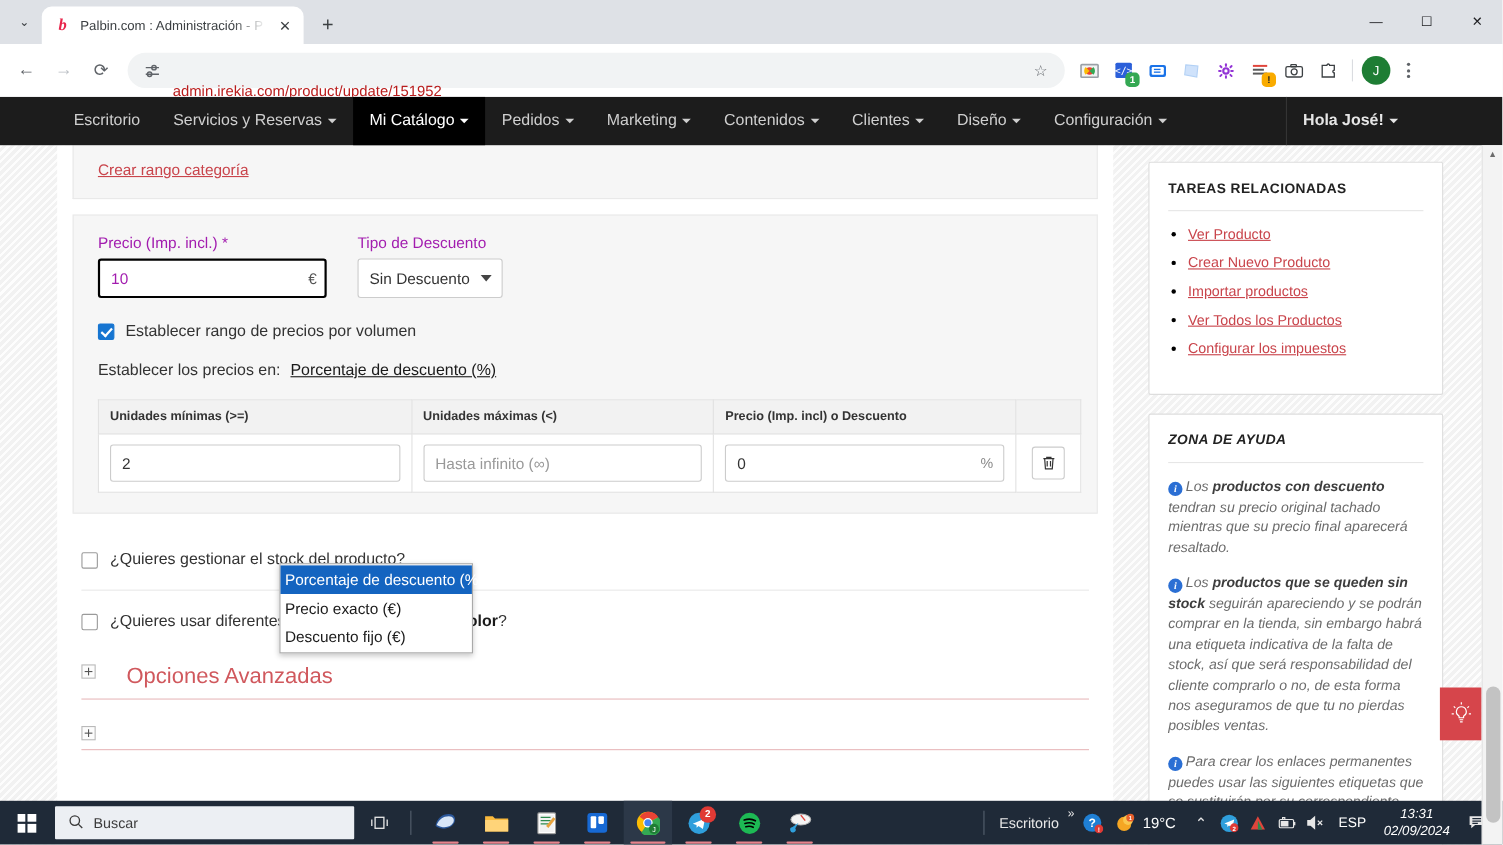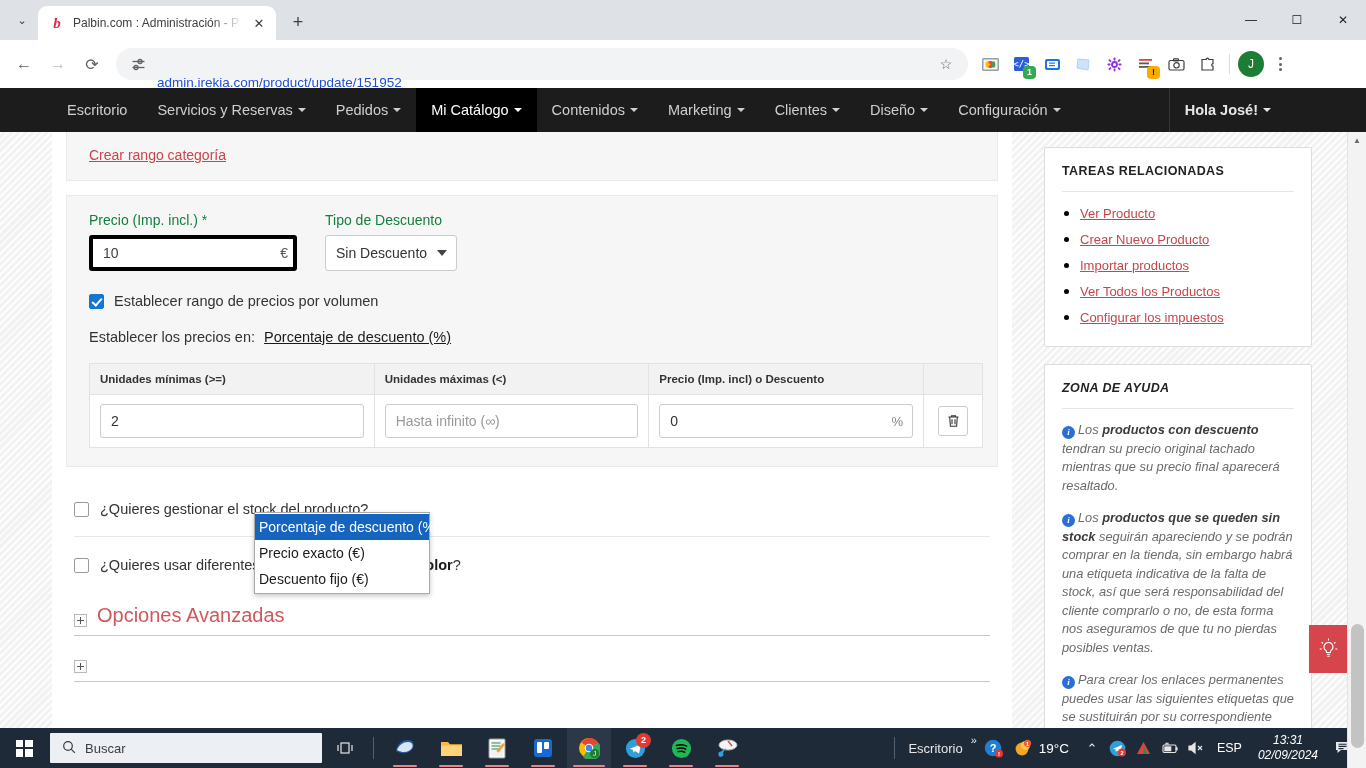--- a/index.html
+++ b/index.html
@@ -66,21 +66,21 @@
     color: #5f6368; font-size: 16px; flex: 0 0 32px;
   }
   .nav-btn.disabled { color: #bdc1c6; }
   .omnibox {
     flex: 1 1 auto; height: 32px; background: #f1f3f4; border-radius: 16px;
     display: flex; align-items: center; padding: 0 10px 0 14px; gap: 10px;
     margin: 0 6px 0 6px; max-width: 852px;
   }
   .omnibox-icon { width: 17px; height: 17px; flex: 0 0 17px; color: #5f6368; }
   .omnibox-url {
-    flex: 1 1 auto; font-size: 13.5px; color: #1d4ed8;
+    flex: 1 1 auto; font-size: 13.5px; color: #b91c1c;
     white-space: nowrap; overflow: hidden; margin-top: 36px;
   }
   .star-btn {
     width: 24px; height: 24px; flex: 0 0 24px; color: #5f6368; font-size: 14px;
     display: flex; align-items: center; justify-content: center;
   }
   .ext-icons { display: flex; align-items: center; gap: 3px; }
   .ext {
     width: 28px; height: 28px; position: relative;
     display: flex; align-items: center; justify-content: center;
@@ -153,30 +153,30 @@
 
   
   .panel {
     background: #f6f6f6; border: 1px solid #e9e9e9; margin: 0 0 14px 0;
   }
   .panel.top-cut { border-top: none; margin-top: 0; }
   .panel-inner { padding: 16px 22px 18px 22px; }
 
   .link-red { color: #c9444b; text-decoration: underline; font-size: 14px; }
   .field-label {
-    font-size: 14px; color: #15803d; margin-bottom: 7px; display: block;
+    font-size: 14px; color: #a21caf; margin-bottom: 7px; display: block;
   }
   .row-fields { display: flex; gap: 28px; align-items: flex-start; }
 
   .input-eur {
     position: relative; width: 208px; height: 36px;
   }
   .input-eur input {
-    width: 100%; height: 36px; border: 4px solid #000000; border-radius: 3px;
-    background: #fff; font-size: 14px; padding: 0 28px 0 10px; color: #404040;
+    width: 100%; height: 36px; border: 2px solid #000000; border-radius: 3px;
+    background: #fff; font-size: 14px; padding: 0 28px 0 10px; color: #a21caf;
     font-family: "Liberation Sans", sans-serif;
   }
   .input-eur .suffix {
     position: absolute; right: 9px; top: 50%; transform: translateY(-50%);
     font-size: 14px; color: #555;
   }
   .select-box {
     width: 132px; height: 36px; border: 1px solid #cccccc; border-radius: 3px;
     background: #fff; font-size: 14px; color: #333; padding: 0 20px 0 10px;
     display: flex; align-items: center; position: relative;
@@ -250,21 +250,21 @@
   .sep-block { margin: 0 8px; }
   .q-row {
     display: flex; align-items: center; gap: 11px;
     padding: 20px 0 19px 0; border-top: 1px solid #e8e8e8;
   }
   .q-row:first-child { border-top: none; }
   .q-text { font-size: 14.5px; color: #333; }
   .q-text b { font-weight: bold; color: #1a1a1a; }
 
   .accordion {
-    display: flex; align-items: flex-end; gap: 10px;
+    display: flex; align-items: flex-start; gap: 28px;
     border-bottom: 1px solid #e8b9bb; padding: 6px 0 8px 0; margin-top: 6px;
   }
   .plus-box {
     width: 13px; height: 13px; border: 1px solid #b9b9b9; background: #fcfcfc;
     position: relative; flex: 0 0 13px;
   }
   .plus-box::before, .plus-box::after {
     content: ""; position: absolute; background: #555;
   }
   .plus-box::before { left: 2px; top: 5px; width: 7px; height: 1px; }
@@ -492,34 +492,34 @@
 
   <div class="adminbar">
     <div class="nav-items">
       <div class="nav-item">
         <span>Escritorio</span>
       </div>
       <div class="nav-item">
         <span>Servicios y Reservas</span>
           <i class="caret"></i>
       </div>
+      <div class="nav-item active">
+        <span>Mi Catálogo</span>
+          <i class="caret"></i>
+      </div>
       <div class="nav-item">
         <span>Pedidos</span>
           <i class="caret"></i>
       </div>
-      <div class="nav-item active">
-        <span>Mi Catálogo</span>
+      <div class="nav-item">
+        <span>Marketing</span>
           <i class="caret"></i>
       </div>
       <div class="nav-item">
         <span>Contenidos</span>
-          <i class="caret"></i>
-      </div>
-      <div class="nav-item">
-        <span>Marketing</span>
           <i class="caret"></i>
       </div>
       <div class="nav-item">
         <span>Clientes</span>
           <i class="caret"></i>
       </div>
       <div class="nav-item">
         <span>Diseño</span>
           <i class="caret"></i>
       </div>
@@ -643,21 +643,21 @@
       </div>
 
       <div class="right-col">
         <div class="card">
           <div class="card-title">TAREAS RELACIONADAS</div>
           <ul>
             <li><a>Ver Producto</a></li>
             <li><a>Crear Nuevo Producto</a></li>
             <li><a>Importar productos</a></li>
             <li><a>Ver Todos los Productos</a></li>
-            <li style="margin-bottom:4px"><a>Configurar los impuestos</a></li>
+            <li style="margin-bottom:16px"><a>Configurar los impuestos</a></li>
           </ul>
         </div>
 
         <div class="card" style="padding-bottom:6px;font-style:italic;">
           <div class="card-title">ZONA DE AYUDA</div>
           <p class="help-p">
             <span class="info-dot">i</span><span>Los </span><b>productos con descuento</b><span> tendran su precio original tachado mientras que su precio final aparecerá resaltado.</span>
           </p>
           <p class="help-p">
             <span class="info-dot">i</span><span>Los </span><b>productos que se queden sin stock</b><span> seguirán apareciendo y se podrán comprar en la tienda, sin embargo habrá una etiqueta indicativa de la falta de stock, así que será responsabilidad del cliente comprarlo o no, de esta forma nos aseguramos de que tu no pierdas posibles ventas.</span>

